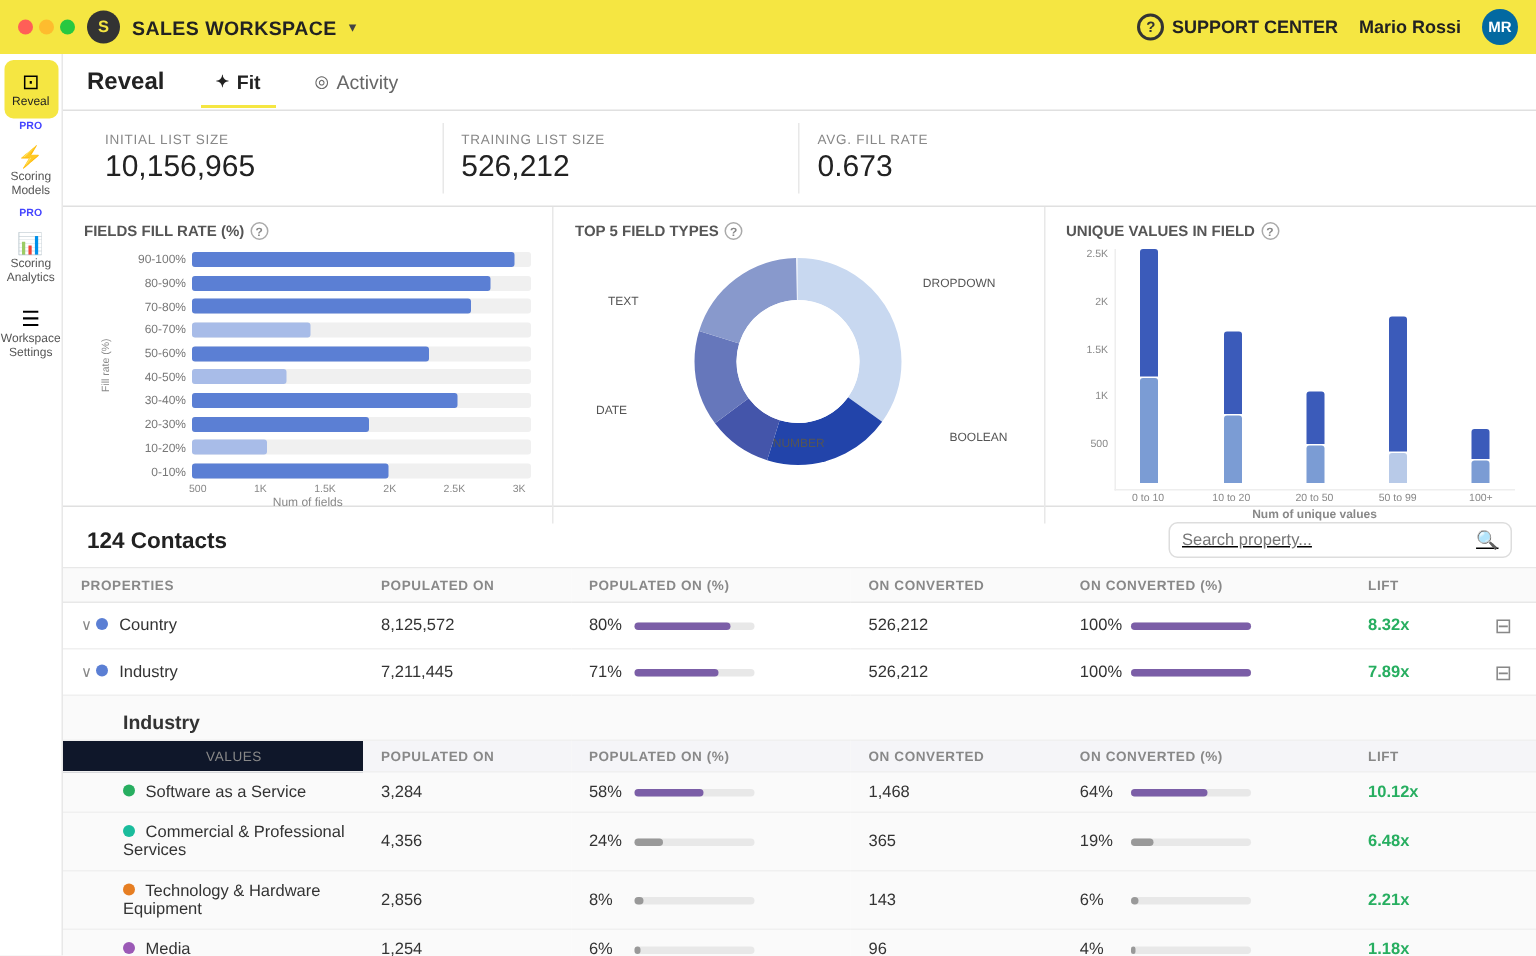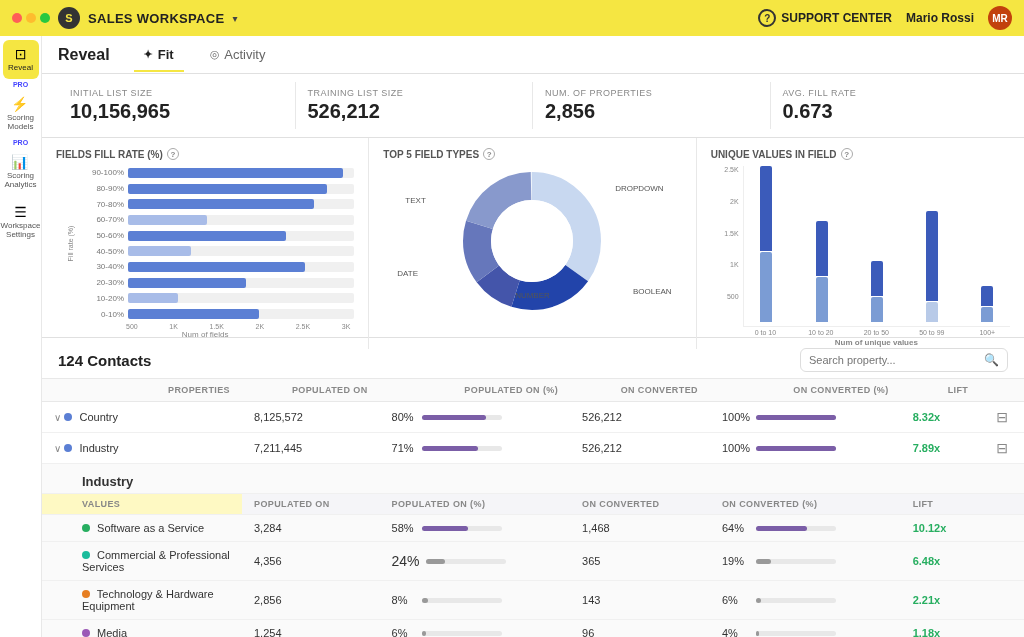--- a/index.html
+++ b/index.html
@@ -20,21 +20,21 @@
     .tl-red { background: #ff5f57; }
     .tl-yellow { background: #febc2e; }
     .tl-green { background: #28c840; }
     .logo-circle { width: 22px; height: 22px; background: #333; border-radius: 50%; display: flex; align-items: center; justify-content: center; font-weight: bold; color: #f5e642; font-size: 11px; }
     .workspace-label { font-weight: 700; font-size: 13px; color: #222; letter-spacing: 0.3px; }
     .chevron-down { font-size: 10px; color: #444; }
     .top-bar-right { display: flex; align-items: center; gap: 14px; }
     .support-center { display: flex; align-items: center; gap: 5px; font-weight: 700; font-size: 12px; color: #222; }
     .support-icon { width: 18px; height: 18px; border-radius: 50%; border: 2px solid #333; display: flex; align-items: center; justify-content: center; font-weight: bold; font-size: 10px; color: #333; }
     .user-name { font-size: 12px; font-weight: 600; color: #222; }
-    .avatar { width: 24px; height: 24px; border-radius: 50%; background: #c2410c; display: flex; align-items: center; justify-content: center; font-size: 10px; color: white; font-weight: bold; }
+    .avatar { width: 24px; height: 24px; border-radius: 50%; background: #0369a1; display: flex; align-items: center; justify-content: center; font-size: 10px; color: white; font-weight: bold; }
 
     
     .main-layout { display: flex; height: calc(637px - 36px); }
 
     
     .sidebar {
       width: 42px;
       background: white;
       border-right: 1px solid #e8e8e8;
       display: flex;
@@ -81,21 +81,21 @@
       display: grid;
       grid-template-columns: 1fr 1fr 1fr 1fr;
       background: white;
       border-bottom: 1px solid #e0e0e0;
       padding: 8px 16px;
       gap: 0;
     }
     .stat-item { padding: 6px 12px; border-right: 1px solid #e8e8e8; }
     .stat-item:last-child { border-right: none; }
     .stat-label { font-size: 9px; text-transform: uppercase; color: #888; letter-spacing: 0.5px; margin-bottom: 2px; }
-    .stat-value { font-size: 20px; font-weight: 700; color: #222; }
+    .stat-value { font-size: 20px; font-weight: 400; color: #222; }
 
     
     .charts-section {
       display: grid;
       grid-template-columns: 1fr 1fr 1fr;
       gap: 0;
       background: white;
       border-bottom: 1px solid #e0e0e0;
       padding: 0;
       height: 200px;
@@ -117,34 +117,34 @@
     
     .table-section { flex: 1; background: white; overflow-y: auto; }
     .table-header-bar {
       display: flex;
       align-items: center;
       justify-content: space-between;
       padding: 10px 16px 6px;
       border-bottom: 1px solid #e8e8e8;
     }
     .contacts-count { font-size: 15px; font-weight: 700; color: #222; }
-    .search-box { display: flex; align-items: center; gap: 6px; border: 1px solid #ddd; border-radius: 6px; padding: 4px 8px; background: white; width: 208px; }
+    .search-box { display: flex; align-items: center; gap: 6px; border: 1px solid #ddd; border-radius: 6px; padding: 4px 8px; background: white; width: 229px; text-decoration: underline; }
     .search-input { border: none; outline: none; font-size: 11px; color: #888; flex: 1; background: transparent; }
     .search-icon { color: #999; font-size: 12px; }
 
     
     .data-table { width: 100%; border-collapse: collapse; }
     .data-table th {
       font-size: 9px;
       font-weight: 700;
       text-transform: uppercase;
       color: #888;
       letter-spacing: 0.4px;
       padding: 6px 12px;
-      text-align: right;
+      text-align: left;
       border-bottom: 1px solid #e8e8e8;
       background: #fafafa;
     }
     .data-table td {
       font-size: 11px;
       color: #333;
       padding: 7px 12px;
       border-bottom: 1px solid #f0f0f0;
       vertical-align: middle;
     }
@@ -230,24 +230,20 @@
     </div>
 
     <div class="stats-row">
       <div class="stat-item">
         <div class="stat-label">INITIAL LIST SIZE</div>
         <div class="stat-value">10,156,965</div>
       </div>
       <div class="stat-item">
         <div class="stat-label">TRAINING LIST SIZE</div>
         <div class="stat-value">526,212</div>
-      </div>
-      <div class="stat-item">
-        <div class="stat-label">NUM. OF PROPERTIES</div>
-        <div class="stat-value">2,856</div>
       </div>
       <div class="stat-item">
         <div class="stat-label">AVG. FILL RATE</div>
         <div class="stat-value">0.673</div>
       </div>
     </div>
 
     <div class="charts-section">
 
       <div class="chart-panel">
@@ -494,21 +490,21 @@
             <td><span class="lift-value lift-green">7.89x</span></td>
             <td><span class="filter-icon">⊟</span></td>
           </tr>
 
           <tr class="expanded-section">
             <td colspan="7" style="padding:4px 0 0 0;">
               <div style="font-size:13px;font-weight:700;color:#333;padding:6px 12px 4px 40px;">Industry</div>
             </td>
           </tr>
           <tr class="expanded-section">
-            <td style="font-size:9px;font-weight:700;text-transform:uppercase;color:#888;letter-spacing:0.4px;background:#fef9c3;padding:5px 12px 5px 40px;">VALUES</td>
+            <td style="font-size:9px;font-weight:400;text-transform:uppercase;color:#888;letter-spacing:0.4px;background:#0f172a;padding:5px 12px 5px 40px;text-align:center;">VALUES</td>
             <td style="font-size:9px;font-weight:700;text-transform:uppercase;color:#888;letter-spacing:0.4px;background:#f5f5f8;padding:5px 12px;">POPULATED ON</td>
             <td style="font-size:9px;font-weight:700;text-transform:uppercase;color:#888;letter-spacing:0.4px;background:#f5f5f8;padding:5px 12px;">POPULATED ON (%)</td>
             <td style="font-size:9px;font-weight:700;text-transform:uppercase;color:#888;letter-spacing:0.4px;background:#f5f5f8;padding:5px 12px;">ON CONVERTED</td>
             <td style="font-size:9px;font-weight:700;text-transform:uppercase;color:#888;letter-spacing:0.4px;background:#f5f5f8;padding:5px 12px;">ON CONVERTED (%)</td>
             <td style="font-size:9px;font-weight:700;text-transform:uppercase;color:#888;letter-spacing:0.4px;background:#f5f5f8;padding:5px 12px;">LIFT</td>
             <td style="background:#f5f5f8;"></td>
           </tr>
 
           <tr class="expanded-section">
             <td style="padding-left:40px;">
@@ -538,21 +534,21 @@
           </tr>
 
           <tr class="expanded-section">
             <td style="padding-left:40px;">
               <span class="dot dot-teal"></span>
               <span>Commercial &amp; Professional Services</span>
             </td>
             <td>4,356</td>
             <td>
               <div class="progress-bar">
-                <span style="min-width:24px;font-size:14px;">24%</span>
+                <span style="min-width:24px;font-size:11px;">24%</span>
                 <div class="progress-track">
                     <div class="progress-fill-gray" style="width:24%"></div>
                   </div>
               </div>
             </td>
             <td>365</td>
             <td>
               <div class="progress-bar">
                 <span style="min-width:28px;font-size:11px;">19%</span>
                 <div class="progress-track">

